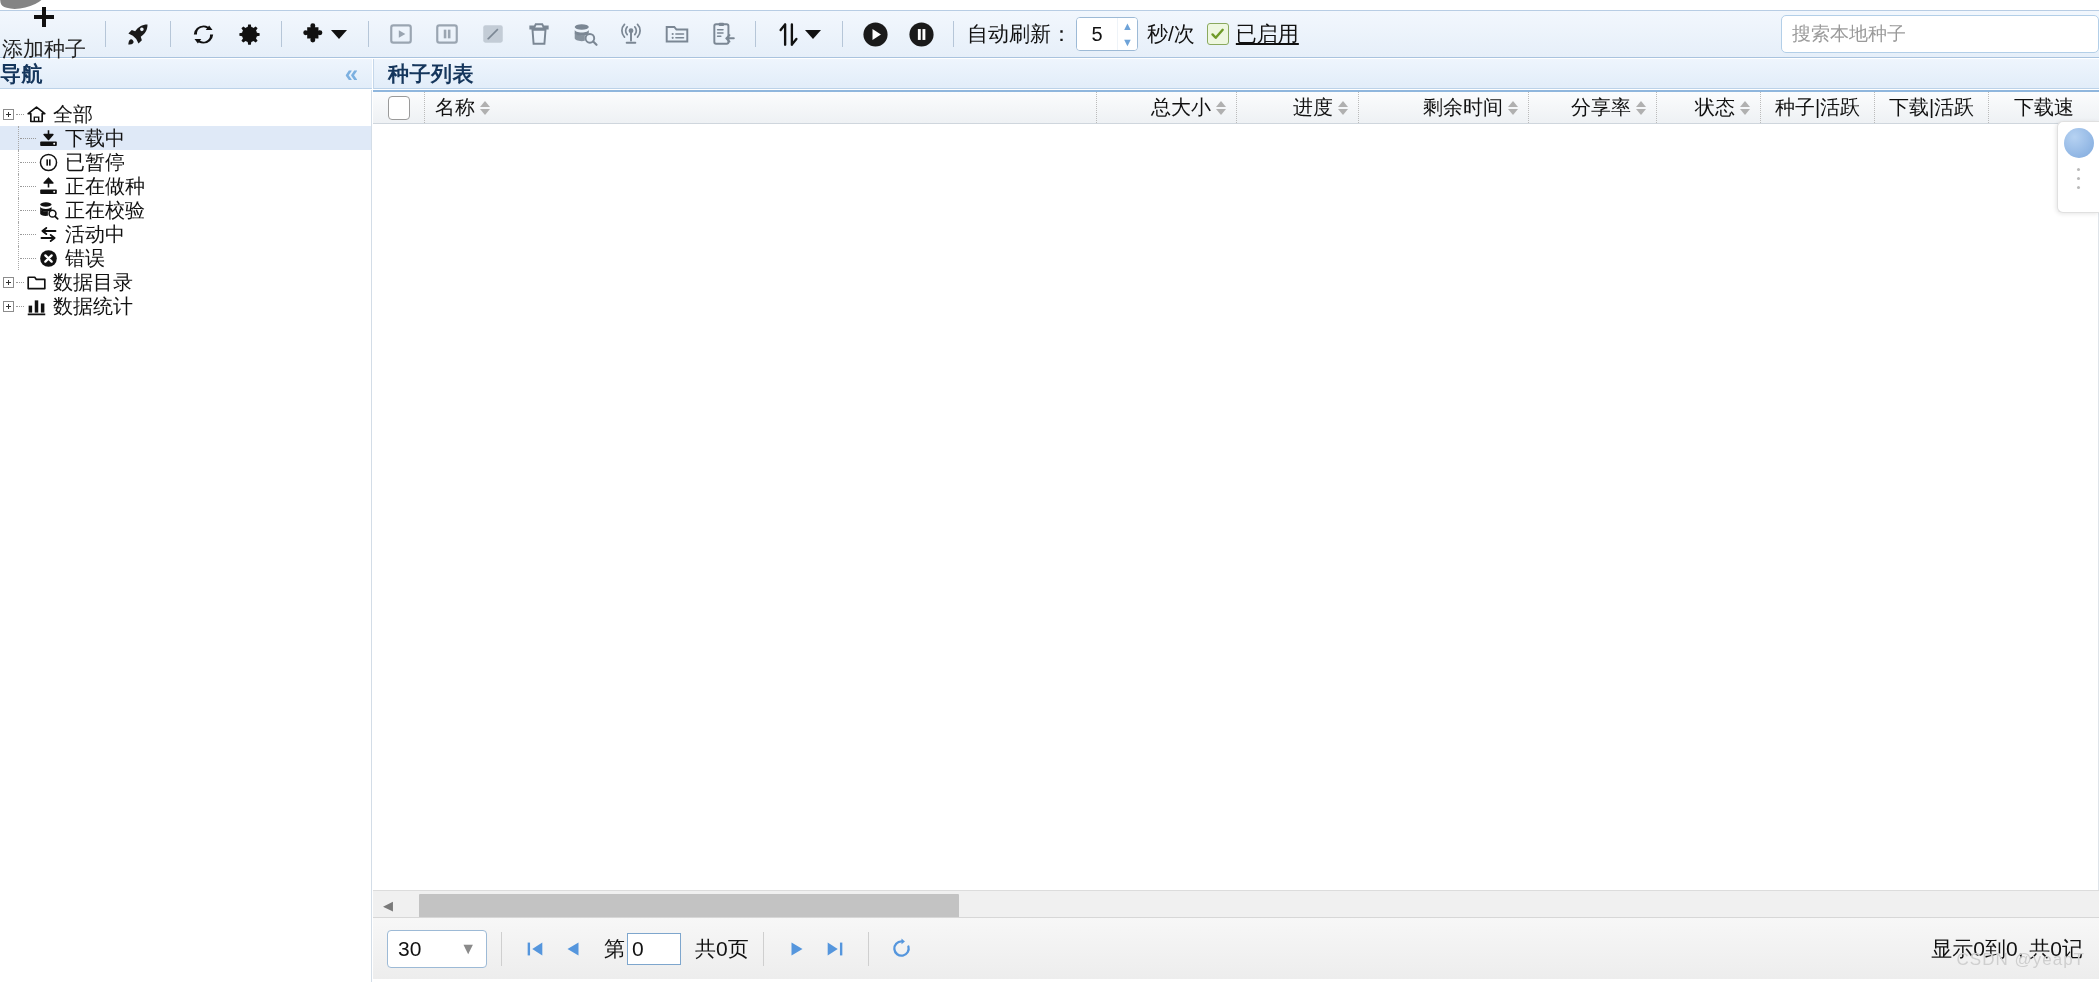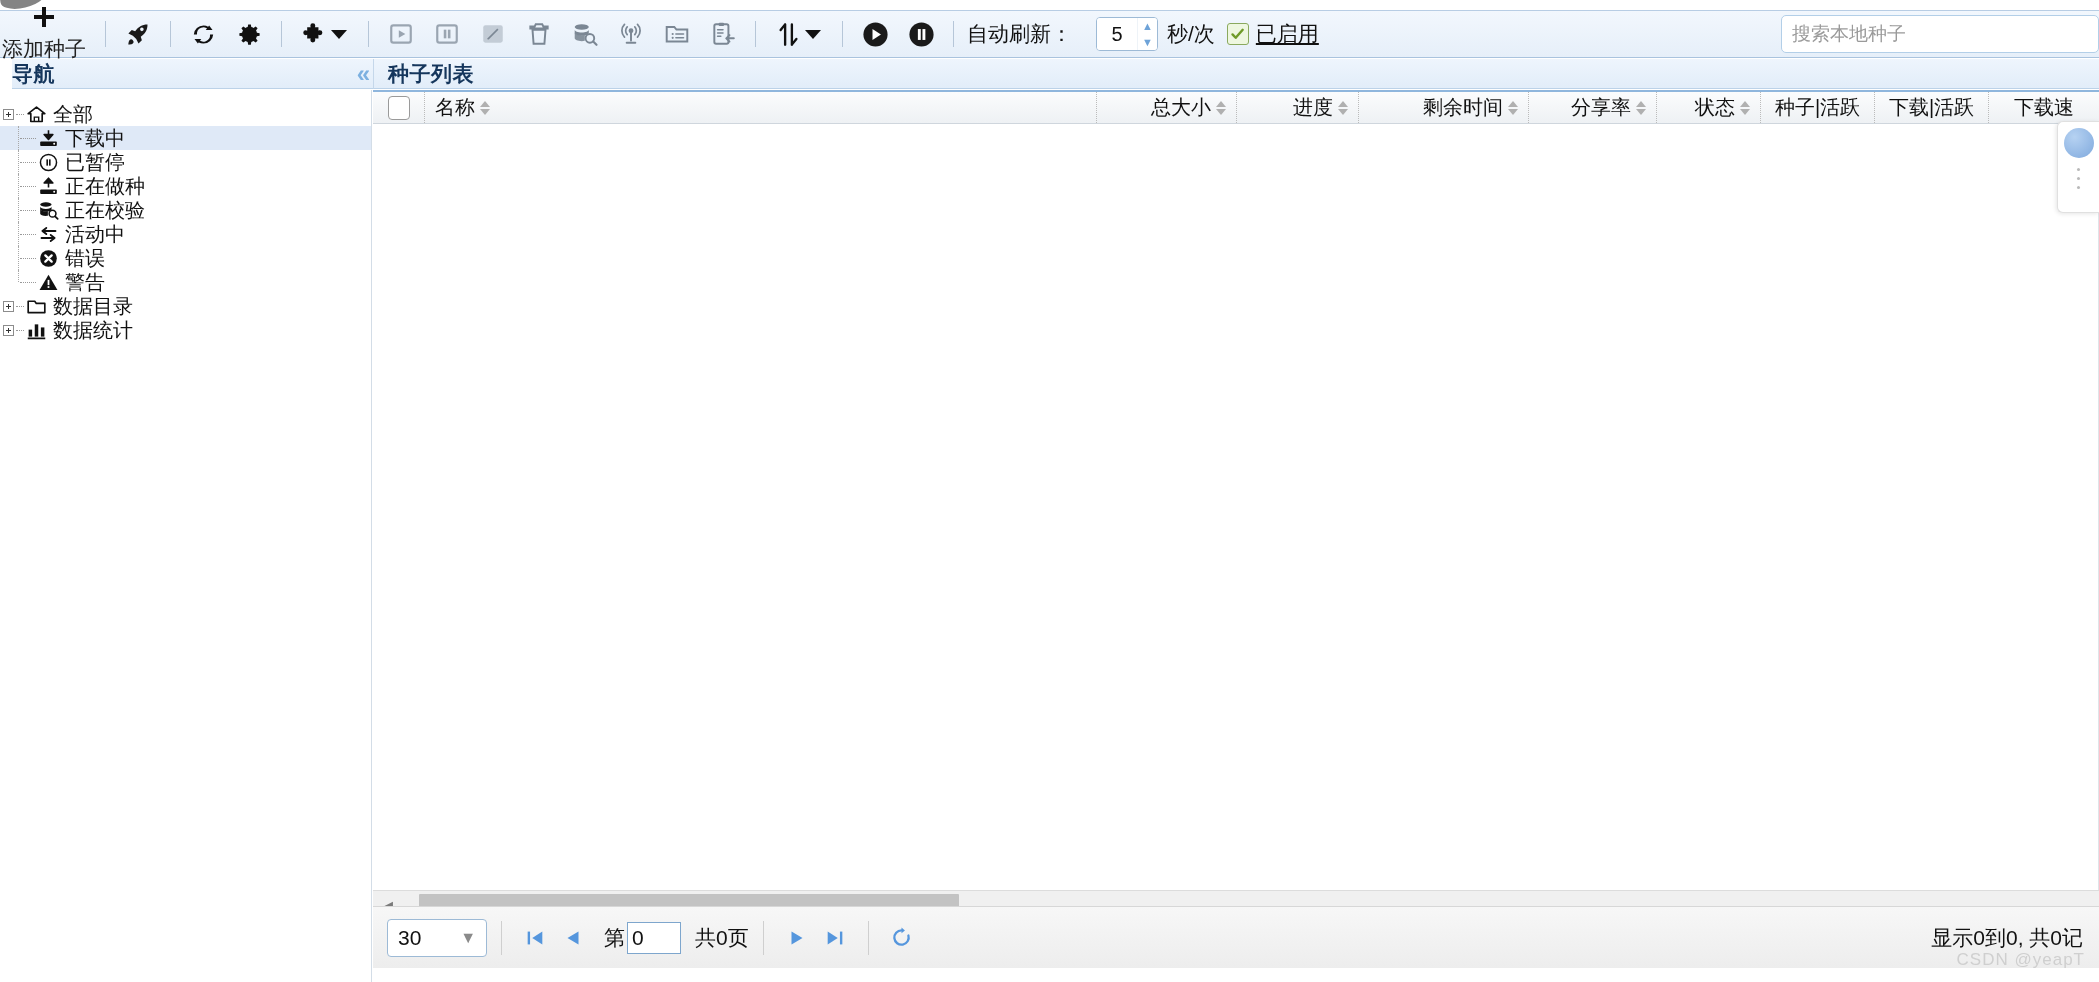--- a/index.html
+++ b/index.html
@@ -45,21 +45,21 @@
   .tb-sep {
     display: inline-block; width: 1px; height: 26px;
     background: #b6c6d8; margin: 0 9px;
   }
   .tb-icon { width: 30px; height: 30px; display:inline-flex; align-items:center; justify-content:center; }
   .tb-icon svg { display:block; }
   .tb-caret {
     width: 0; height: 0; border-left: 8px solid transparent; border-right: 8px solid transparent;
     border-top: 9px solid #111; margin-left: 2px; margin-right: 4px;
   }
-  .refresh-label { font-size: 21px; color: #111; margin-left: 4px; margin-right: 24px; }
+  .refresh-label { font-size: 21px; color: #111; margin-left: 4px; margin-right: 4px; }
   .spin-wrap {
     display: inline-flex; align-items: stretch;
     height: 34px; width: 62px;
     border: 1px solid #9dbad6; border-radius: 4px; background: #fff;
     overflow: hidden;
   }
   .spin-val {
     flex: 1; display: flex; align-items: center; justify-content: center;
     font-size: 20px; color: #111; background: #fff;
   }
@@ -84,21 +84,21 @@
     border: 1px solid #b3cfe8; border-radius: 5px;
     background: #fff; color: #8d8d8d; font-size: 19px;
     padding: 0 10px;
     font-family: "Liberation Sans", "DejaVu Sans", sans-serif;
     outline: none;
   }
   .search-input::placeholder { color: #9a9a9a; }
 
   
   .panel-head-left {
-    position: absolute; left: 12px; top: 59px; width: 372px; height: 30px;
+    position: absolute; left: 0; top: 59px; width: 372px; height: 30px;
     background: linear-gradient(to bottom,#eef5fd,#e2edf9);
     border-bottom: 1px solid #bcd2e8;
     display: flex; align-items: center; justify-content: space-between;
     padding: 0 10px 0 0;
   }
   .panel-title {
     font-size: 21px; font-weight: bold; color: #15365c;
     letter-spacing: .5px;
   }
   .collapse-btn {
@@ -193,21 +193,21 @@
     color:#7a7a7a; font-size: 13px;
   }
   .hs-track { flex: 1; height: 30px; background: #f0f0f0; position: relative; }
   .hs-thumb {
     position: absolute; left: 16px; top: 3px; height: 24px; width: 540px;
     background: #c3c3c3; border-radius: 1px;
   }
 
   
   .pager {
-    position: absolute; left: 0; right: 0; bottom: 14px; height: 62px;
+    position: absolute; left: 0; right: 0; bottom: 3px; height: 62px;
     background: linear-gradient(to bottom,#f7f7f7,#ededed);
     border-top: 1px solid #d7d7d7;
     display: flex; align-items: center; padding: 0 14px;
     gap: 0;
   }
   .pg-select {
     width: 100px; height: 38px; border: 1px solid #9dbad6; border-radius: 4px;
     background: #fff; font-size: 21px; color: #111;
     display: flex; align-items: center; justify-content: space-between;
     padding: 0 10px;
@@ -545,33 +545,20 @@
       <span class="dotline"></span>
       <span class="ico">
         <svg width="21" height="21" viewBox="0 0 24 24">
             <circle cx="12" cy="12" r="9.5" fill="#111"></circle>
             <path d="M8.4 8.4l7.2 7.2M15.6 8.4l-7.2 7.2" stroke="#fff" stroke-width="2.6" stroke-linecap="round"></path>
           </svg>
       </span>
       <span class="tree-label">错误</span>
     </div>
 
-    <div class="tree-row">
-      <span class="vline" style="bottom:12px"></span>
-      <span class="tree-indent"></span>
-      <span class="dotline"></span>
-      <span class="ico">
-        <svg width="21" height="21" viewBox="0 0 24 24">
-            <path d="M12 3L1.8 20.5h20.4z" fill="#111"></path>
-            <rect x="11" y="9" width="2" height="6" fill="#fff"></rect>
-            <rect x="11" y="16.2" width="2" height="2" fill="#fff"></rect>
-          </svg>
-      </span>
-      <span class="tree-label">警告</span>
-    </div>
 
     <div class="tree-row">
       <span class="tw">
           <span class="toggle"></span>
         </span>
       <span class="dotline" style="width:8px"></span>
       <span class="ico">
         <svg width="21" height="21" viewBox="0 0 24 24">
             <path d="M2.5 6h7.5l1.8 2.5H21.5V19H2.5z" fill="none" stroke="#111" stroke-width="1.9" stroke-linejoin="round"></path>
           </svg>

